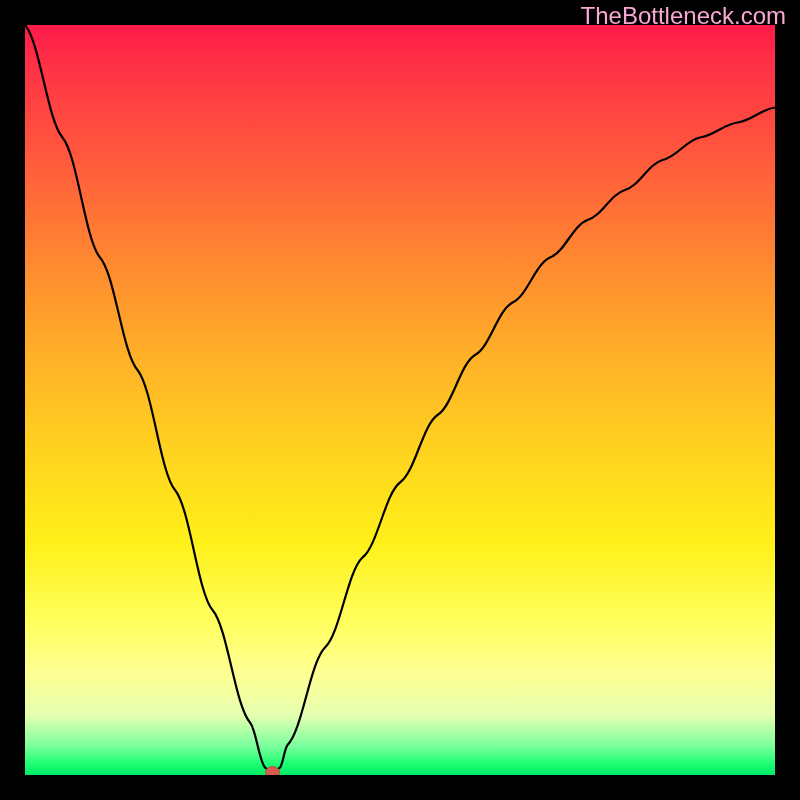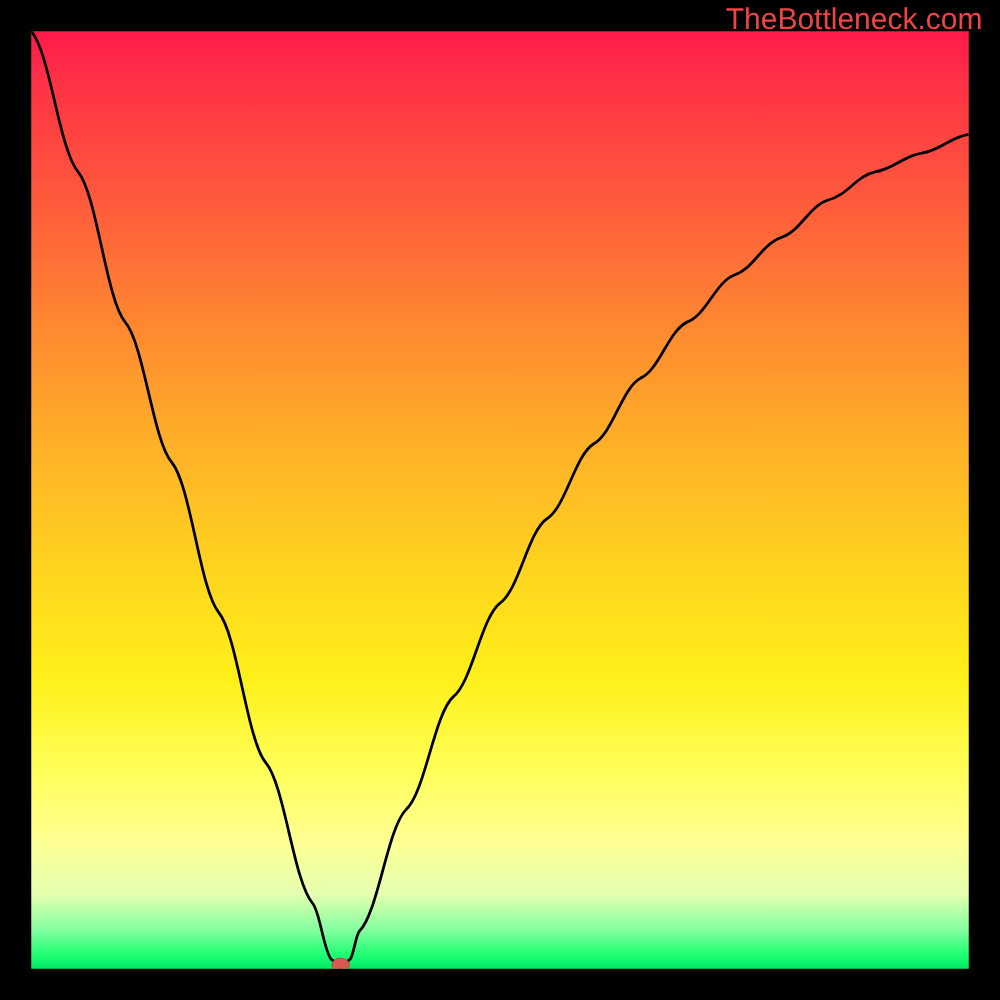--- a/index.html
+++ b/index.html
@@ -8,21 +8,21 @@
     width: 800px;
     height: 800px;
     background: #000;
     font-family: Arial, Helvetica, sans-serif;
     position: relative;
   }
   .watermark {
     position: absolute;
     top: 2px;
     right: 14px;
-    color: #ef4444;
+    color: #f9a8d4;
     font-size: 24px;
     font-weight: 500;
     z-index: 10;
   }
   .frame {
     position: absolute;
     top: 25px;
     left: 25px;
     width: 750px;
     height: 750px;

